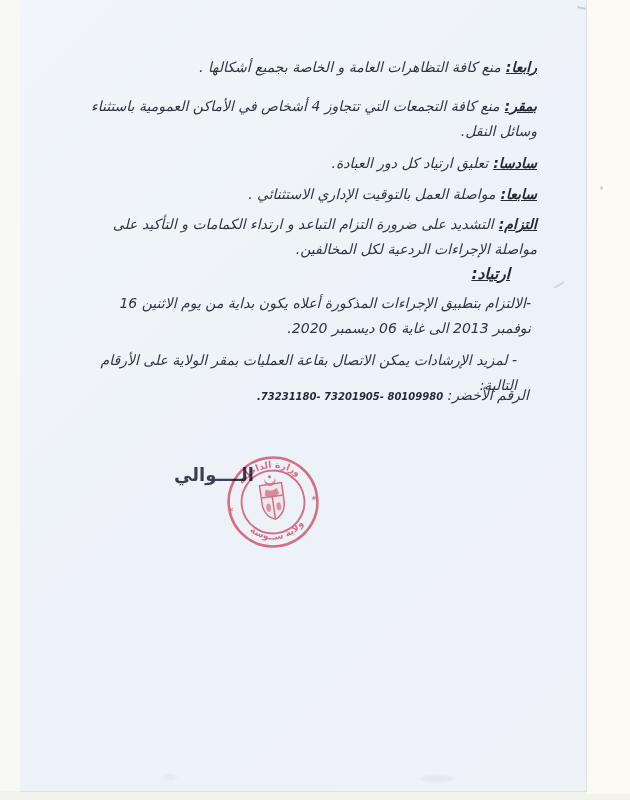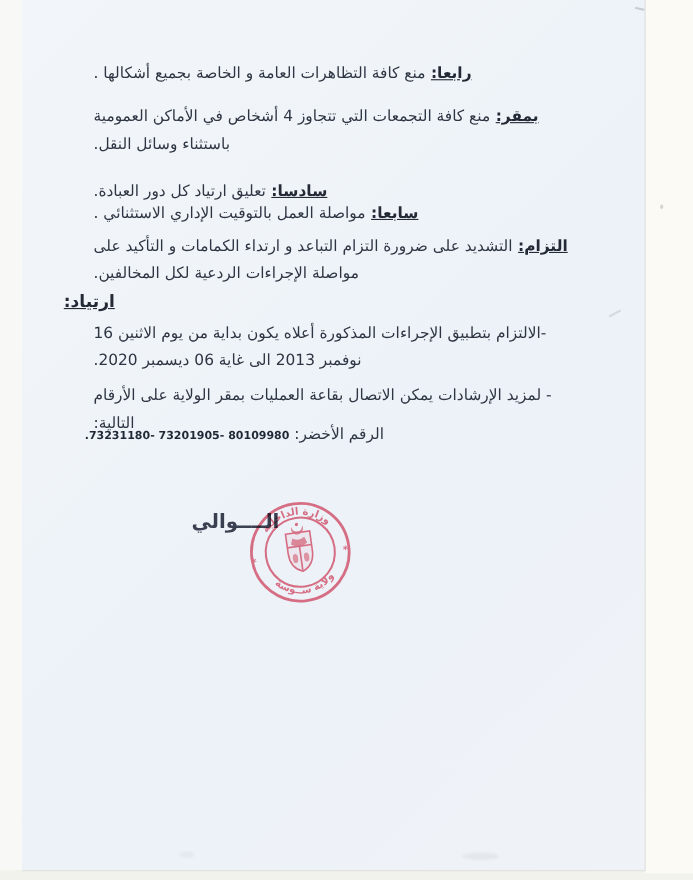--- a/index.html
+++ b/index.html
@@ -6,21 +6,21 @@
     background:#f1f2ec;font-family:"DejaVu Sans",sans-serif;}
   .right-strip{position:absolute;left:586px;top:0;width:44px;height:794px;
     background:#fbfaf4;}
   .left-strip{position:absolute;left:0;top:0;width:20px;height:791px;
     background:#f8f9f6;}
   .page{position:absolute;left:20px;top:0;width:566px;height:791px;
     background:linear-gradient(135deg,#f2f6fa 0%,#edf2f8 55%,#eff3f8 100%);
     border-right:1px solid #dcdfe1;border-bottom:1px solid #e0e2de;}
   .textblock{position:absolute;left:65px;top:52px;width:452px;direction:rtl;}
   .textblock p{position:absolute;right:0;width:452px;margin:0;
-    font-size:14px;line-height:25px;color:#2e3542;text-align:left;}
+    font-size:14px;line-height:25px;color:#2e3542;text-align:right;font-style:italic;}
   .lbl{font-weight:bold;text-decoration:underline;color:#232a36;margin-left:5px;}
   .note-heading{font-weight:bold;text-decoration:underline;font-size:15.5px !important;color:#232a36;}
   .hotline-numbers{font-weight:bold;font-size:10px;color:#1f2835;}
   .sig{position:absolute;direction:rtl;font-weight:bold;color:#3a4050;text-align:center;}
   .sig-title{left:164px;top:464px;width:70px;font-size:18px;}
   .sig-name{left:95px;top:496px;width:130px;font-size:16px;letter-spacing:.5px;}
   .stamp{position:absolute;left:204px;top:453px;width:98px;height:98px;
     transform:rotate(-8deg);opacity:.85;mix-blend-mode:multiply;}
   .stamp text{font-family:"DejaVu Sans",sans-serif;font-weight:bold;}
   .artifact{position:absolute;background:#9aa0a6;border-radius:2px;}
@@ -37,21 +37,21 @@
 <div class="right-strip"></div>
 
 <div class="page">
 
   <div class="textblock">
 
     <p style="top:3px"><span class="lbl">رابعا:</span><span>منع كافة التظاهرات العامة و الخاصة بجميع أشكالها .</span></p>
 
     <p style="top:42px"><span class="lbl">بمقر:</span><span>منع كافة التجمعات التي تتجاوز 4 أشخاص في الأماكن العمومية باستثناء وسائل النقل.</span></p>
 
-    <p style="top:110px"><span class="lbl">سادسا:</span><span>تعليق ارتياد كل دور العبادة.</span></p>
+    <p style="top:99px"><span class="lbl">سادسا:</span><span>تعليق ارتياد كل دور العبادة.</span></p>
 
     <p style="top:130px"><span class="lbl">سابعا:</span><span>مواصلة العمل بالتوقيت الإداري الاستثنائي .</span></p>
 
     <p style="top:160px"><span class="lbl">التزام:</span><span>التشديد على ضرورة التزام التباعد و ارتداء الكمامات و التأكيد على مواصلة الإجراءات الردعية لكل المخالفين.</span></p>
 
     <p style="top:210px;right:27px"><span class="note-heading">ارتياد:</span></p>
 
     <p style="top:239px;right:6px;width:446px">-الالتزام بتطبيق الإجراءات المذكورة أعلاه يكون بداية من يوم الاثنين 16 نوفمبر 2013 الى غاية 06 ديسمبر 2020.</p>
 
     <p style="top:296px;right:20px;width:432px">- لمزيد الإرشادات يمكن الاتصال بقاعة العمليات بمقر الولاية على الأرقام التالية:</p>

